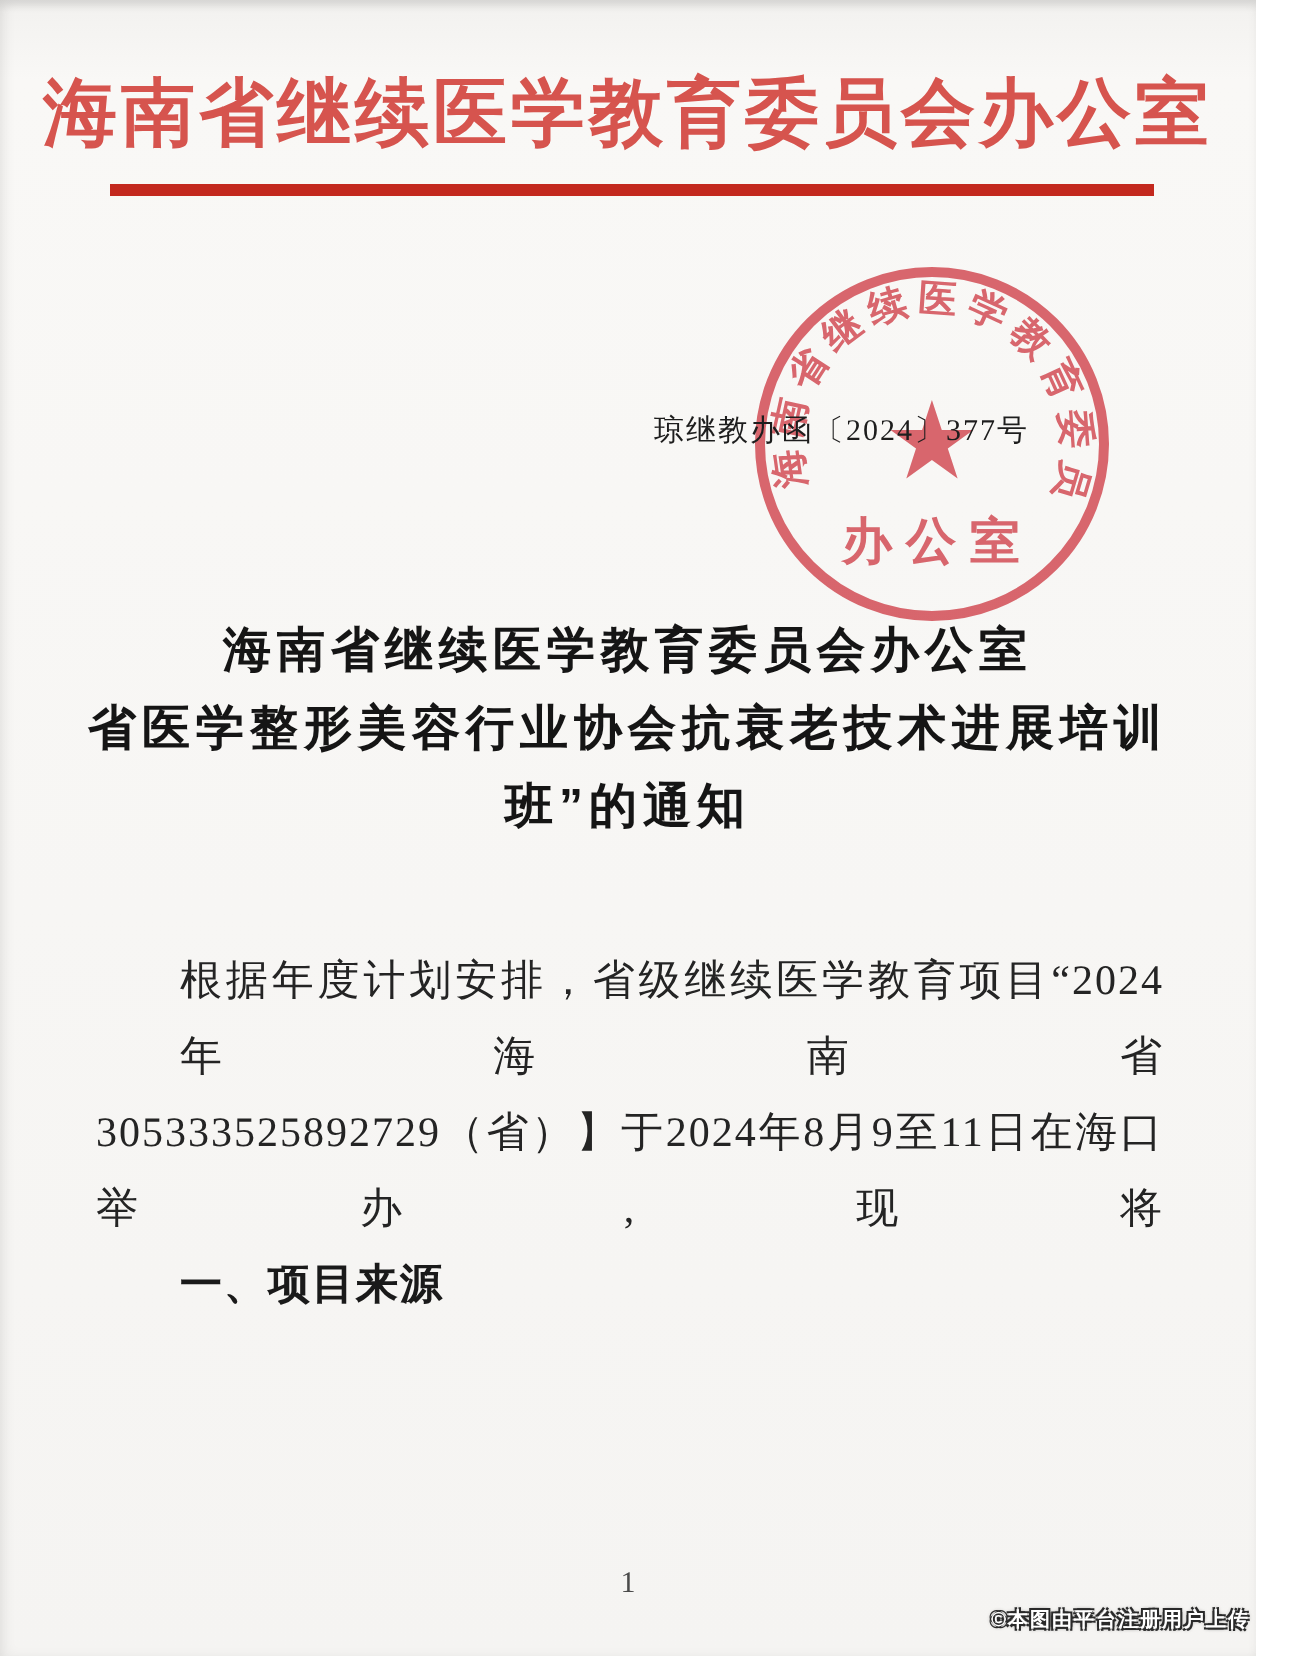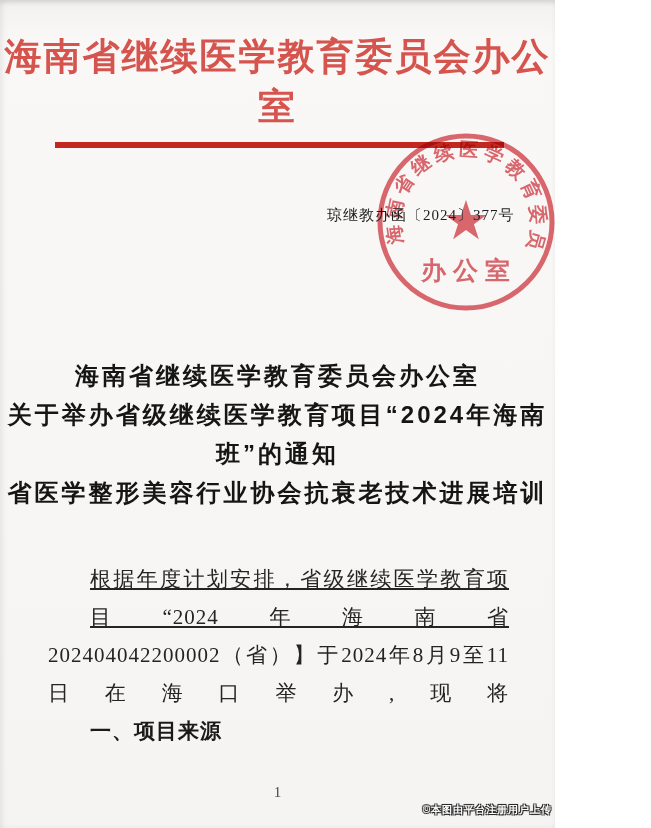--- a/index.html
+++ b/index.html
@@ -1,19 +1,19 @@
 <!DOCTYPE html>
 <html><head>
 <meta charset="utf-8">
 <style>
   * { margin: 0; padding: 0; box-sizing: border-box; }
   html, body { background: #ffffff; }
   .page {
     position: relative;
-    width: 555px;
+    width: 628px;
     height: 828px;
     overflow: hidden;
     background: linear-gradient(180deg, #e7e6e4 0px, #f3f2f0 6px, #f9f8f6 40px, #f7f6f4 55%, #f5f4f2 100%);
     box-shadow: inset 3px 0 6px rgba(0,0,0,0.05), inset 0 3px 5px rgba(0,0,0,0.05);
     font-family: "Liberation Serif", "DejaVu Serif", serif;
     color: #242424;
   }
   .red-header {
     margin-top: 32px;
     text-align: center;
@@ -59,21 +59,21 @@
     color: #151515;
   }
   .body-block {
     margin: 48px 46px 0 48px;
     font-size: 21px;
     line-height: 38px;
     letter-spacing: 1px;
     color: #242424;
   }
   .jline { text-align: justify; text-align-last: justify; }
-  .indent { padding-left: 42px; text-decoration: underline; }
+  .indent { padding-left: 42px; }
   .t-indent { text-indent: 42px; }
   .bold { font-weight: bold; color: #1a1a1a; }
   .page-number {
     position: absolute;
     left: 0; right: 0;
     top: 784px;
     text-align: center;
     font-size: 15px;
     color: #4a4a4a;
     z-index: 1;
@@ -111,28 +111,27 @@
       </text>
       <text x="94" y="111" text-anchor="middle" font-size="54" fill="#d84f58">★</text>
       <text x="97" y="151" text-anchor="middle" font-size="25" fill="#d84f58" style="letter-spacing:7px; font-family:'Liberation Serif','DejaVu Serif',serif; font-weight:bold;">办公室</text>
     </svg>
   </div>
 
   <div class="doc-number">琼继教办函〔2024〕377号</div>
 
   <div class="title-block">
     <div>海南省继续医学教育委员会办公室</div>
-    <div>关于举办省级继续医学教育项目“2024年海南</div>
+    <div>省医学整形美容行业协会抗衰老技术进展培训</div>
     <div>班”的通知</div>
-    <div>省医学整形美容行业协会抗衰老技术进展培训</div>
   </div>
 
   <div class="body-block">
     <div class="jline indent">根据年度计划安排，省级继续医学教育项目“2024年海南省</div>
-    <div class="jline">202404042200002（省）】于2024年8月9至11日在海口举办,现将</div>
+    <div class="jline">305333525892729（省）】于2024年8月9至11日在海口举办,现将</div>
     <div class="bold t-indent">一、项目来源</div>
 
   </div>
 
   <div class="page-number">1</div>
   <div class="watermark">©本图由平台注册用户上传</div>
 
 </div>
 
 </body></html>

